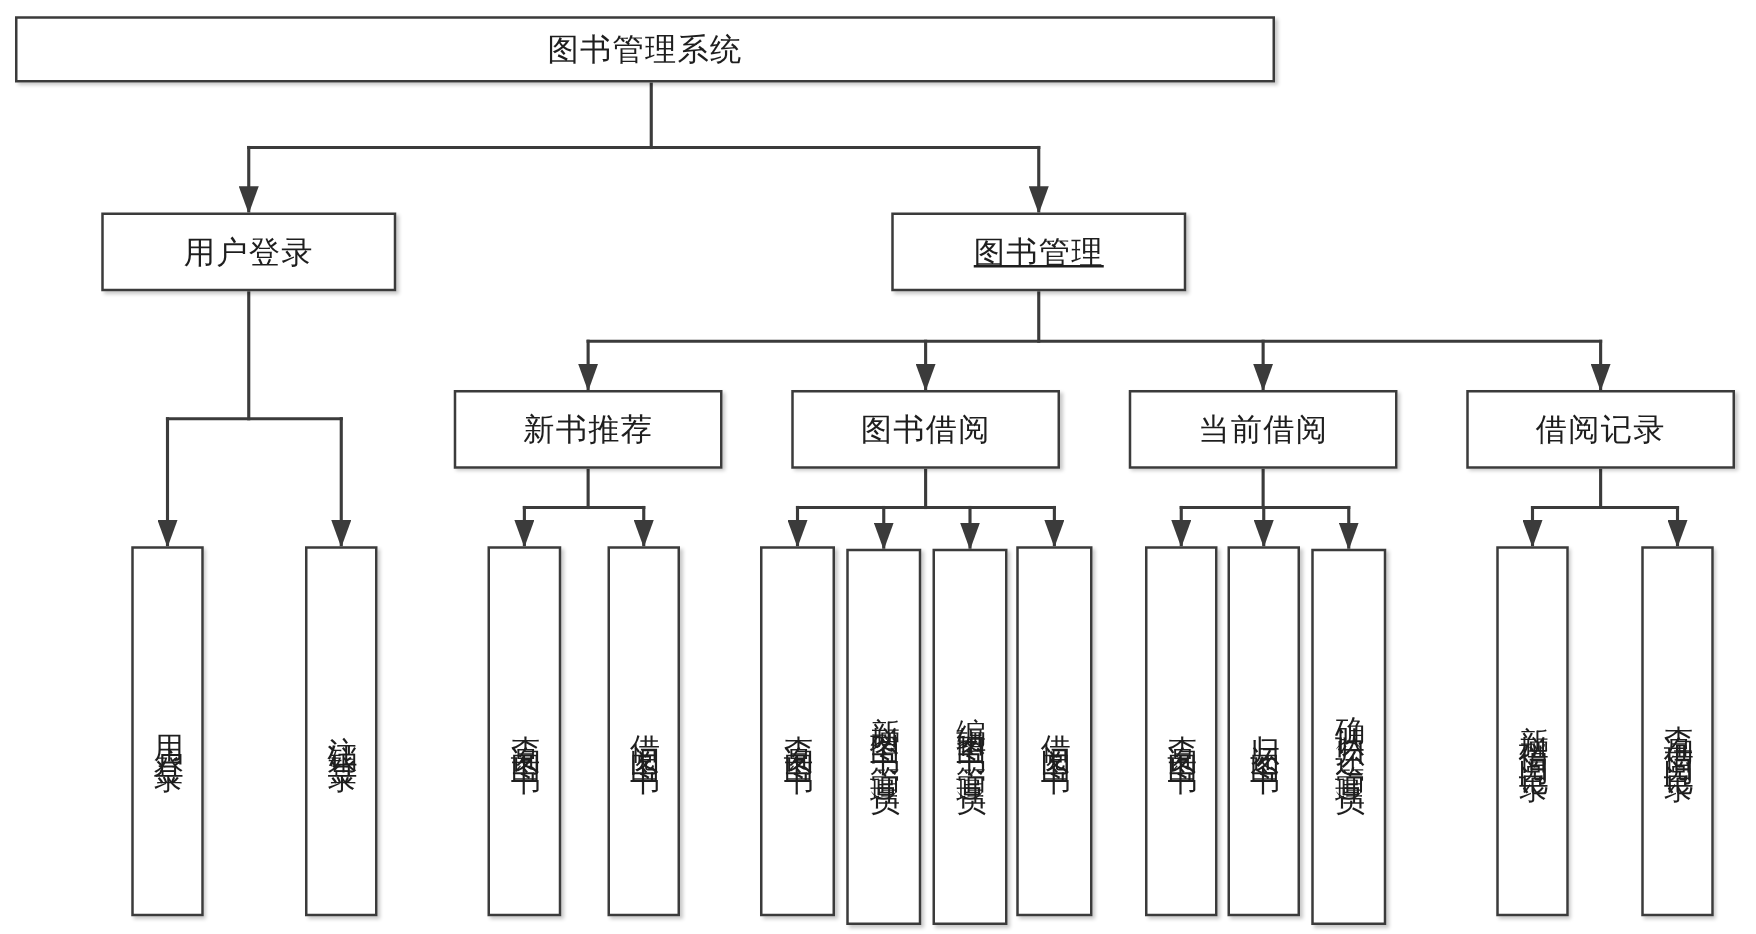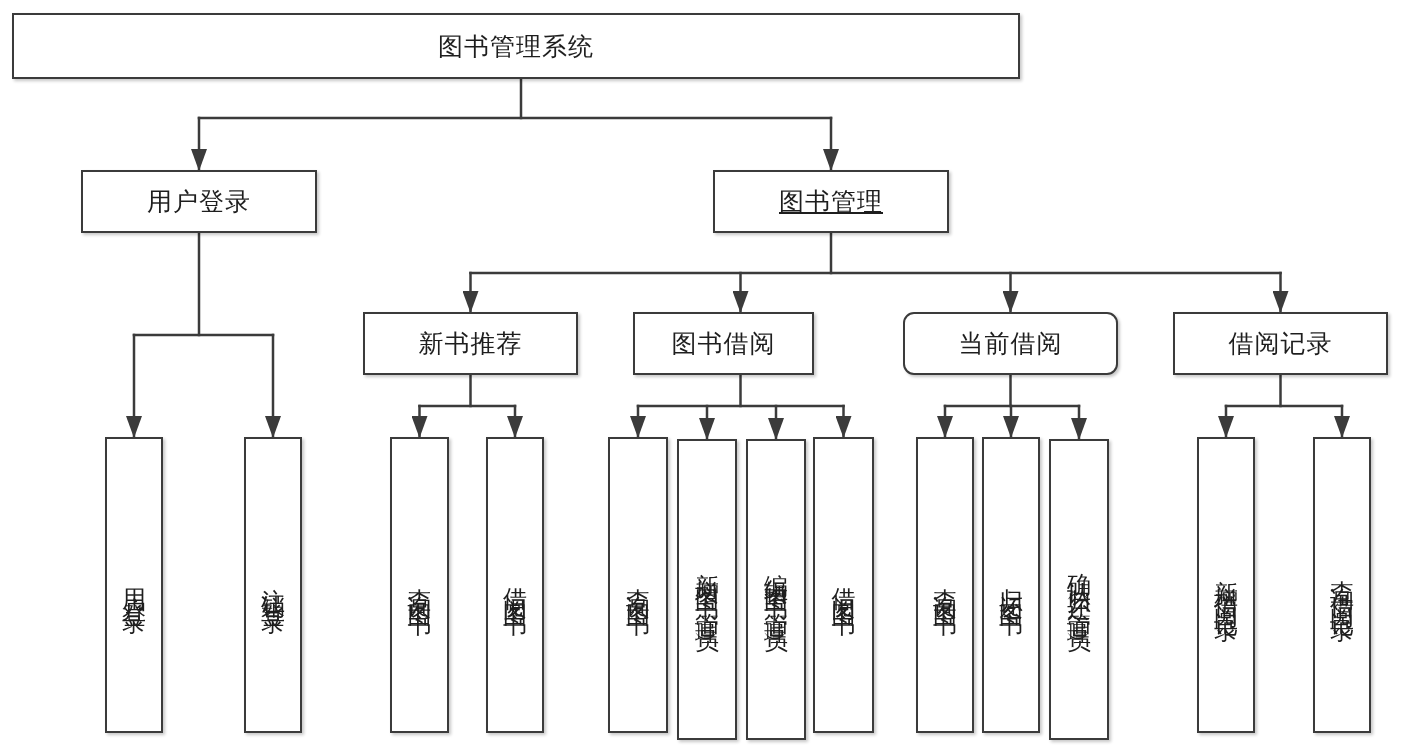--- a/index.html
+++ b/index.html
@@ -91,26 +91,26 @@
       <line x1="945" y1="406" x2="1079" y2="406" stroke="#3b3b3b" stroke-width="2.5" stroke-linecap="square"></line>
       <line x1="945" y1="406" x2="945" y2="437" stroke="#3b3b3b" stroke-width="2.5" stroke-linecap="square" marker-end="url(#arrowhead)"></line>
       <line x1="1011" y1="406" x2="1011" y2="437" stroke="#3b3b3b" stroke-width="2.5" stroke-linecap="square" marker-end="url(#arrowhead)"></line>
       <line x1="1079" y1="406" x2="1079" y2="439" stroke="#3b3b3b" stroke-width="2.5" stroke-linecap="square" marker-end="url(#arrowhead)"></line>
       <line x1="1280.5" y1="374" x2="1280.5" y2="406" stroke="#3b3b3b" stroke-width="2.5" stroke-linecap="square"></line>
       <line x1="1226" y1="406" x2="1342" y2="406" stroke="#3b3b3b" stroke-width="2.5" stroke-linecap="square"></line>
       <line x1="1226" y1="406" x2="1226" y2="437" stroke="#3b3b3b" stroke-width="2.5" stroke-linecap="square" marker-end="url(#arrowhead)"></line>
       <line x1="1342" y1="406" x2="1342" y2="437" stroke="#3b3b3b" stroke-width="2.5" stroke-linecap="square" marker-end="url(#arrowhead)"></line>
     </svg>
   <div id="nodes">
-      <div class="node" style="left: 12px; top: 13px; width: 1008px; height: 66px;">图书管理系统</div>
+      <div class="node" style="left: 12px; top: 13px; width: 1008px; height: 53px;">图书管理系统</div>
       <div class="node" style="left: 81px; top: 170px; width: 236px; height: 63px;">用户登录</div>
       <div class="node" style="left: 713px; top: 170px; width: 236px; height: 63px; text-decoration: underline;">图书管理</div>
       <div class="node" style="left: 363px; top: 312px; width: 215px; height: 63px;">新书推荐</div>
-      <div class="node" style="left: 633px; top: 312px; width: 181px; height: 63px;">图书借阅</div>
-      <div class="node" style="left: 903px; top: 312px; width: 215px; height: 63px; border-radius: 11px;">当前借阅</div>
+      <div class="node" style="left: 633px; top: 312px; width: 215px; height: 63px;">图书借阅</div>
+      <div class="node" style="left: 903px; top: 312px; width: 215px; height: 63px;">当前借阅</div>
       <div class="node" style="left: 1173px; top: 312px; width: 215px; height: 63px;">借阅记录</div>
       <div class="node v" style="left: 105px; top: 437px; width: 58px; height: 296px;">用户登录</div>
       <div class="node v" style="left: 244px; top: 437px; width: 58px; height: 296px;">注销登录</div>
       <div class="node v" style="left: 390px; top: 437px; width: 59px; height: 296px;">查询图书</div>
       <div class="node v" style="left: 486px; top: 437px; width: 58px; height: 296px;">借阅图书</div>
       <div class="node v" style="left: 608px; top: 437px; width: 60px; height: 296px;">查询图书</div>
       <div class="node v" style="left: 677px; top: 439px; width: 60px; height: 301px;">新增图书（管理员）</div>
       <div class="node v" style="left: 746px; top: 439px; width: 60px; height: 301px;">编辑图书（管理员）</div>
       <div class="node v" style="left: 813px; top: 437px; width: 61px; height: 296px;">借阅图书</div>
       <div class="node v" style="left: 916px; top: 437px; width: 58px; height: 296px;">查询图书</div>

